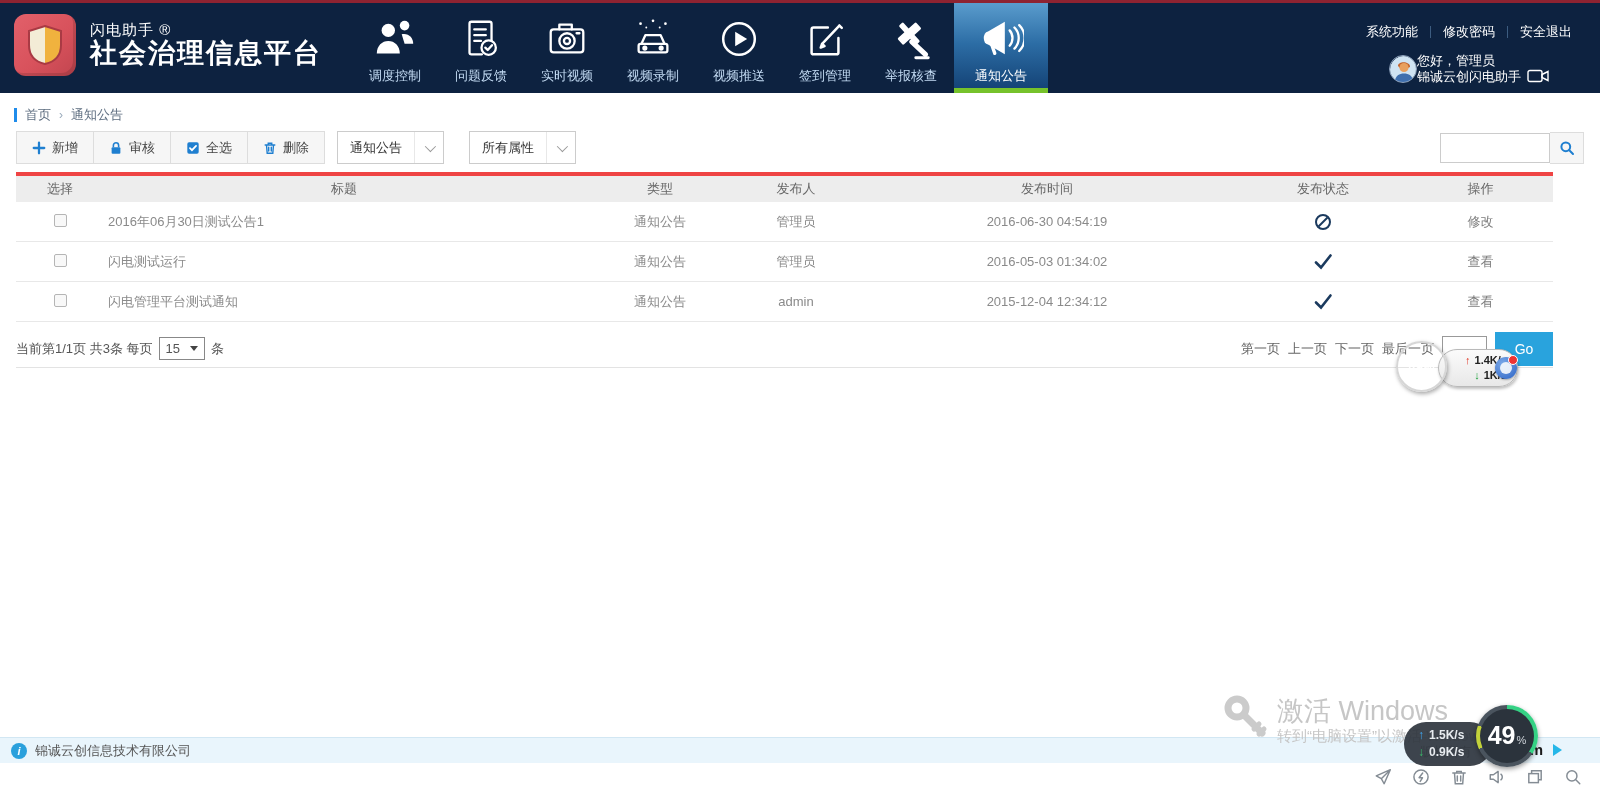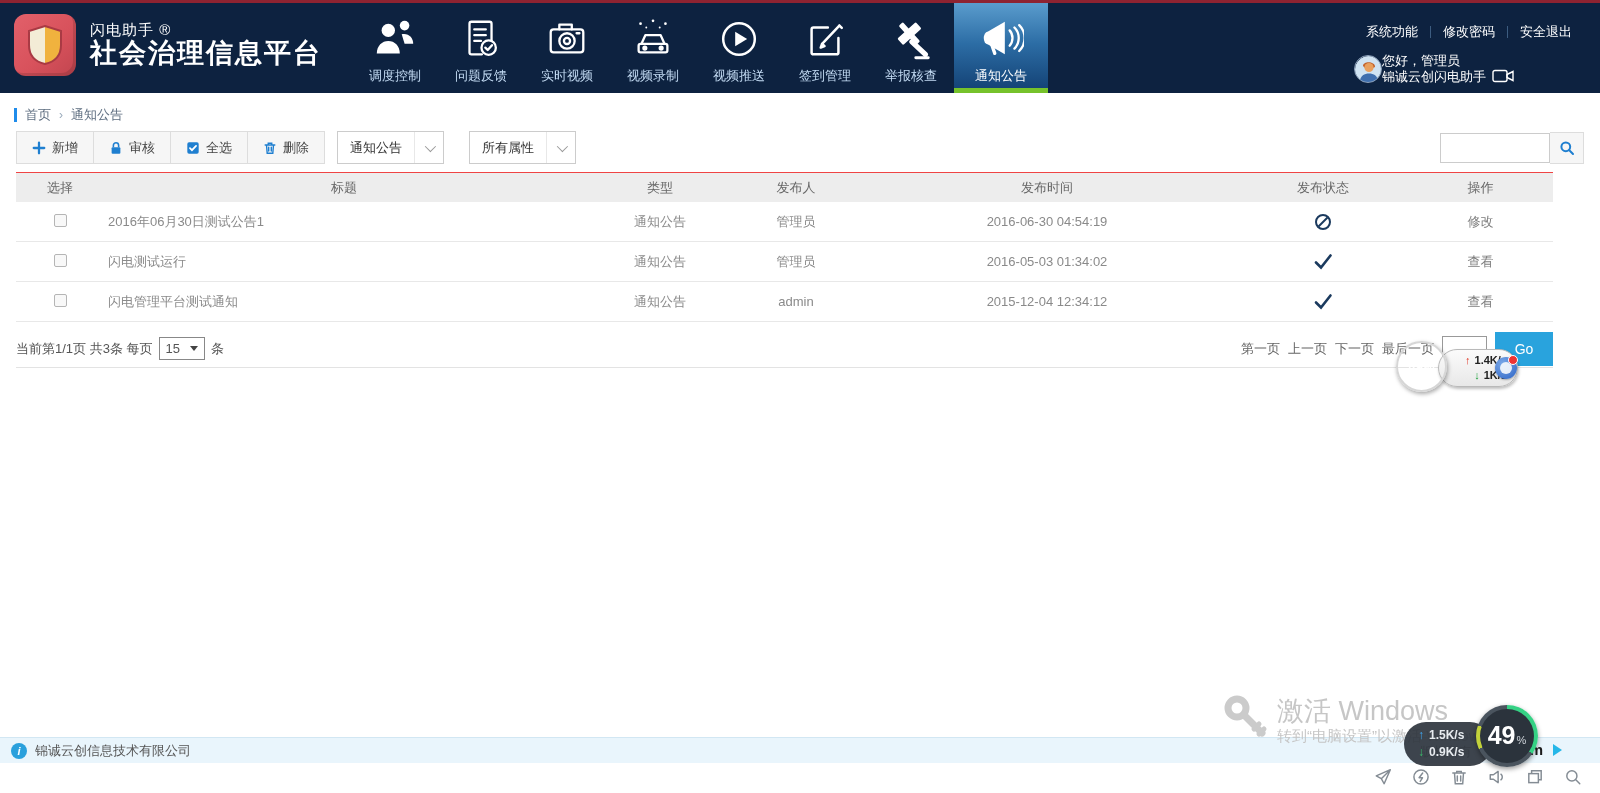--- a/index.html
+++ b/index.html
@@ -24,21 +24,21 @@
   .nav-item .nicon { height:52px; display:flex; align-items:center; justify-content:center; }
   .nav-item .nlabel { font-size:13px; color:#c4dcf4; margin-top:2px; }
   .nav-item.active { width:94px; background:linear-gradient(180deg,#5a9ccd 0%,#2c6da5 45%,#123f72 100%); }
   .nav-item.active .nlabel { color:#fff; }
   .nav-item.active::after { content:""; position:absolute; left:0; bottom:0; width:100%; height:5px; background:#76c22b; }
 
   .top-right { position:absolute; right:16px; top:20px; text-align:right; }
   .top-links { display:flex; justify-content:flex-end; align-items:center; gap:0; margin-bottom:12px; }
   .top-links a { color:#fff; font-size:13px; text-decoration:none; padding:0 12px; cursor:pointer; }
   .top-links .sep { width:1px; height:12px; background:#3c5c80; }
-  .user-row { display:flex; align-items:center; justify-content:flex-start; }
+  .user-row { display:flex; align-items:center; justify-content:center; }
   .avatar { width:28px; height:28px; border-radius:50%; overflow:hidden; border:1px solid #8fa3bd; flex:0 0 auto; }
   .user-text { color:#fff; font-size:13px; line-height:1.25; text-align:left; }
   .cam-icon { margin-left:6px; margin-top:14px; }
 
   
   .breadcrumb { position:absolute; left:14px; top:106px; display:flex; align-items:center; font-size:13px; color:#5e6e80; gap:8px; }
   .crumb-bar { width:3px; height:14px; background:#1f8ceb; }
   .crumb-sep { color:#9ab; font-size:12px; }
   .breadcrumb a { color:#5e6e80; text-decoration:none; cursor:pointer; }
 
@@ -52,21 +52,21 @@
   .dropdown .dchev { display:flex; align-items:center; justify-content:center; width:29px; border-left:1px solid #e8e8e8; }
   .chev { width:8px; height:8px; border-right:1.5px solid #999; border-bottom:1.5px solid #999; transform:rotate(45deg) translateY(-2px); }
   .dropdown.d2 { margin-left:25px; }
   .search-wrap { margin-left:auto; display:flex; align-items:center; }
   .search-input { width:110px; height:30px; border:1px solid #ccc; outline:none; padding:0 6px; font-size:13px; }
   .search-btn { width:34px; height:32px; border:1px solid #ddd; border-left:none; background:#f6f6f6; display:flex; align-items:center; justify-content:center; cursor:pointer; }
 
   
   .table { position:absolute; left:16px; top:172px; width:1537px; font-size:13px; }
   .trow { display:flex; align-items:center; }
-  .thead { height:30px; background:#ededed; color:#666; border-top:1px solid #ef4444; }
+  .thead { height:30px; background:#ededed; color:#666; border-top:4px solid #ef4444; }
   .tbody-row { height:40px; background:#fff; border-bottom:1px solid #e8e8e8; color:#8a8a8a; }
   .c { text-align:center; }
   .c-sel { width:88px; } .c-title { width:480px; text-align:left; padding-left:4px; }
   .thead .c-title { text-align:center; padding-left:0; }
   .c-type { width:152px; } .c-pub { width:120px; } .c-time { width:382px; } .c-status { width:170px; } .c-op { width:145px; }
   .cbx { width:13px; height:13px; border:1px solid #b5b5b5; background:#f8f8f8; border-radius:2px; display:inline-block; cursor:pointer; }
   .row-title { color:#8a8a8a; text-decoration:none; cursor:pointer; }
   .op-link { color:#7d7d7d; text-decoration:none; cursor:pointer;margin-top:40px; }
   .status-ico { display:inline-flex; vertical-align:middle; }
 

